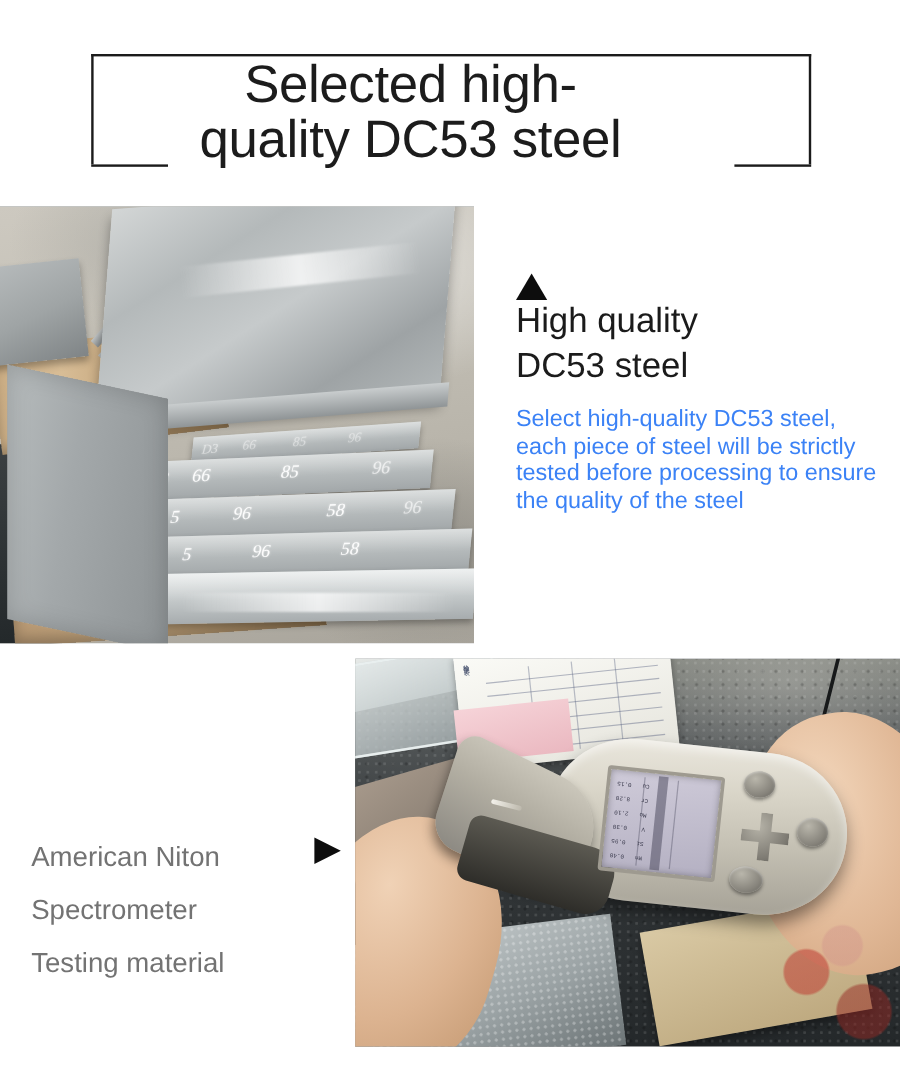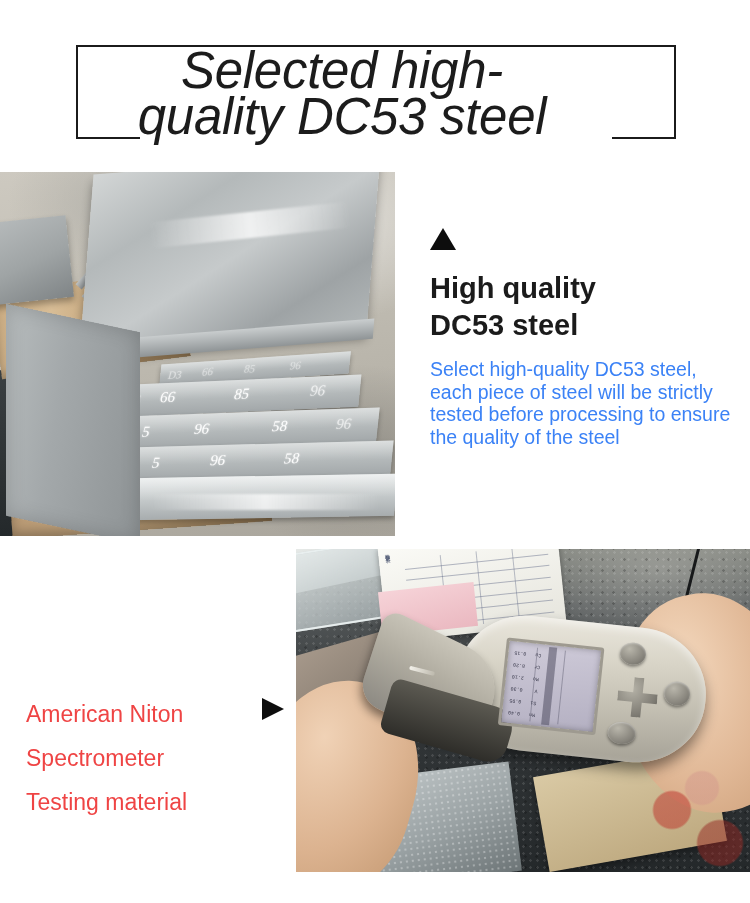--- a/index.html
+++ b/index.html
@@ -34,27 +34,26 @@
     background: #1b1b1b;
   }
   #header-frame .stub.left  { left: -2px;  width: 64px; }
   #header-frame .stub.right { right: -2px; width: 64px; }
 
   #header-title {
     position: absolute;
     left: 0; top: 48px;
     width: 684px;
     text-align: center;
-    font-size: 51px;
+    font-size: 44px;
     line-height: 46px;
     font-weight: 400;
     color: #1c1c1c;
     letter-spacing: -0.3px;
     white-space: pre-line;
-    font-style: italic;
   }
 
   
   #photo-plates {
     position: absolute;
     left: 0; top: 172px;
     width: 395px; height: 364px;
     overflow: hidden;
     background: #9aa0a0;
   }
@@ -341,43 +340,41 @@
     position:absolute;
     left:430px; top:228px; width:312px;
   }
   .tri-up {
     width:0; height:0;
     border-left: 13px solid transparent;
     border-right: 13px solid transparent;
     border-bottom: 22px solid #0d0d0d;
   }
   #quality-heading {
-    margin-top: 20px;
     font-size: 29px;
     line-height: 37px;
     color: #1b1b1b;
     white-space: pre-line;
-    font-weight: bold;
   }
   #quality-body {
     margin-top: 14px;
     font-size: 19.5px;
     line-height: 22.5px;
     color: #3b82f6;
   }
 
   
   #caption-niton {
     position:absolute;
     left:26px; top:692px; width:262px;
   }
   #caption-niton .lines {
     font-size: 23px;
     line-height: 44px;
-    color: #ef4444;
+    color: #737373;
     white-space: pre-line;
   }
   .tri-right {
     position:absolute;
     left: 236px; top: 6px;
     width:0; height:0;
     border-top: 11px solid transparent;
     border-bottom: 11px solid transparent;
     border-left: 22px solid #0d0d0d;
   }

